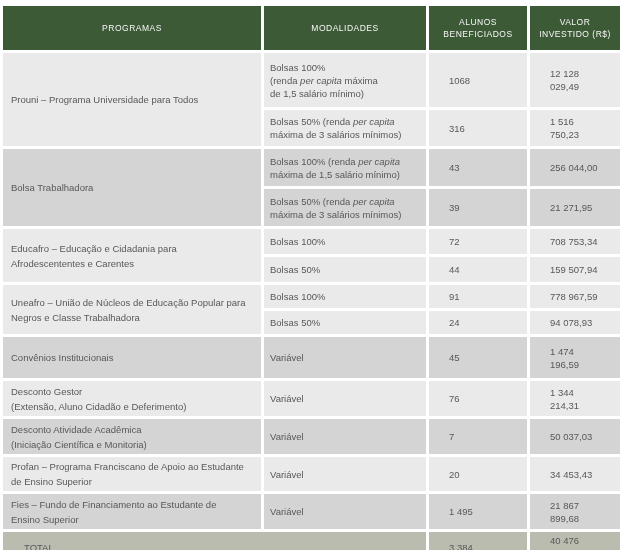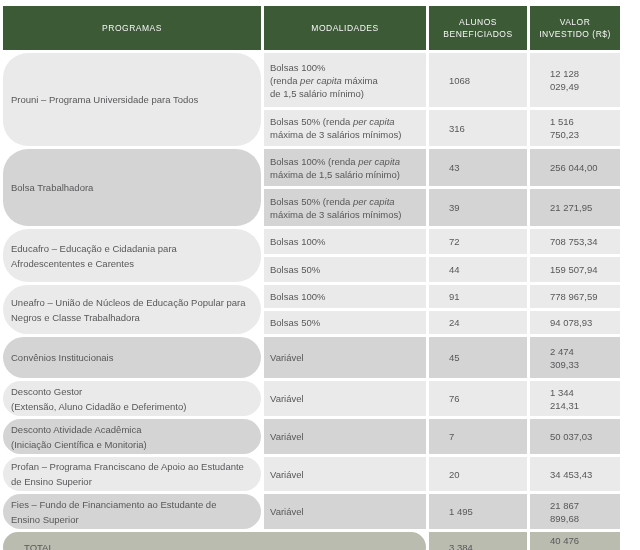--- a/index.html
+++ b/index.html
@@ -38,21 +38,20 @@
     font-size:8.5px;
     letter-spacing:.5px;
     line-height:12px;
     text-align:center;
     padding:2px 4px;
   }
   td.program{
     text-align:left;
     padding:2px 6px 2px 8px;
     line-height:15px;
-    border-radius:25px;
   }
   td.modality{text-align:left;padding:2px 6px;}
   td.num{text-align:left;padding:2px 20px;}
   tr.light td{background:var(--row-light);}
   tr.dark td{background:var(--row-dark);}
   tr.total td{background:var(--total-bg);}
   tr.total td.program{padding-left:21px;}
   i{font-style:italic;}
 </style>
 </head>
@@ -128,21 +127,21 @@
   <tr class="light" style="height:23px">
     <td class="modality">Bolsas 50%</td>
     <td class="num">24</td>
     <td class="num">94 078,93</td>
   </tr>
 
   <tr class="dark" style="height:41px">
     <td class="program">Convênios Institucionais</td>
     <td class="modality">Variável</td>
     <td class="num">45</td>
-    <td class="num">2 474 309,33</td>
+    <td class="num">1 474 196,59</td>
   </tr>
 
   <tr class="light" style="height:35px">
     <td class="program">Desconto Gestor
 (Extensão, Aluno Cidadão e Deferimento)</td>
     <td class="modality">Variável</td>
     <td class="num">76</td>
     <td class="num">1 344 214,31</td>
   </tr>
 

